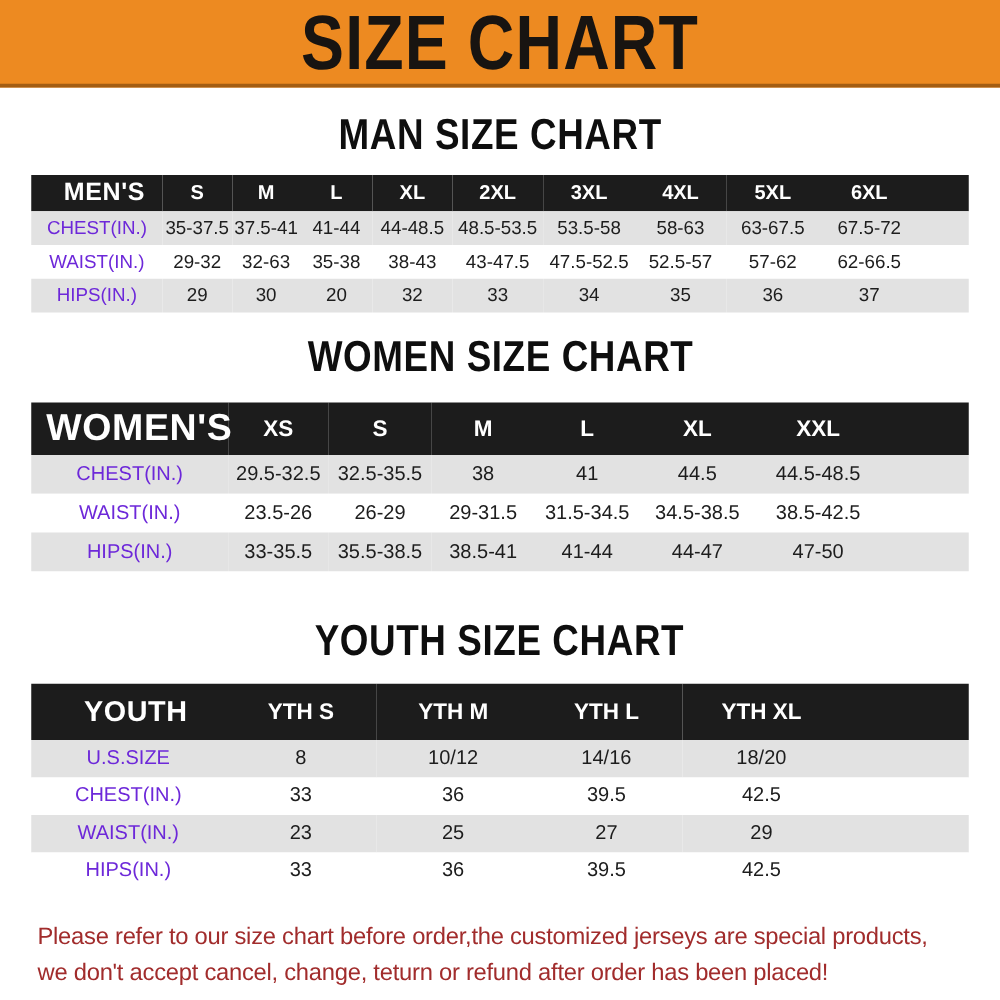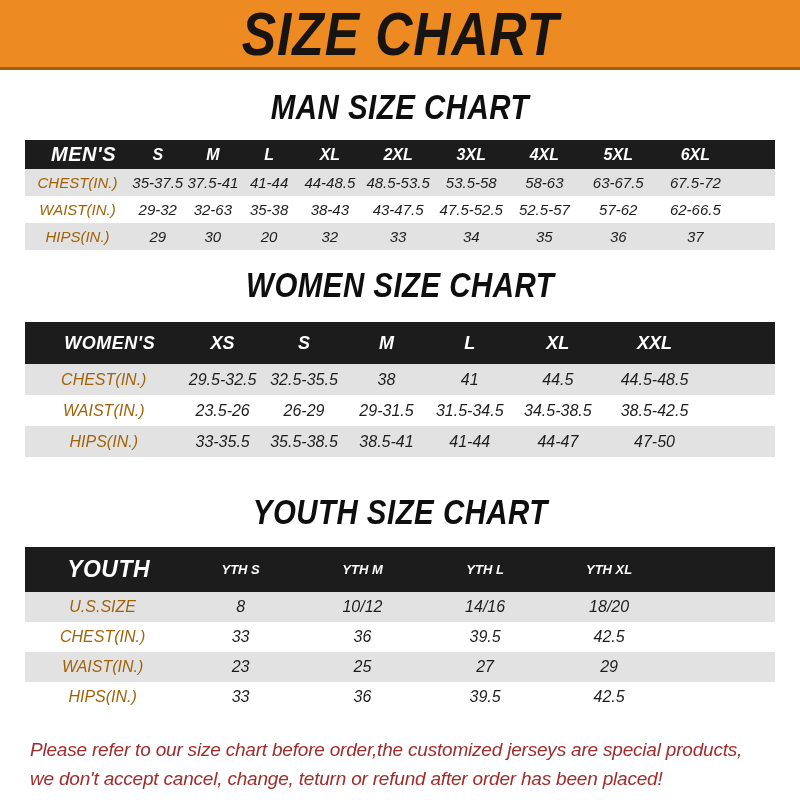--- a/index.html
+++ b/index.html
@@ -3,21 +3,21 @@
 <meta charset="utf-8">
 <style>
   html, body { margin: 0; padding: 0; }
   body {
     width: 800px; height: 800px;
     background: #ffffff;
     font-family: "Liberation Sans", sans-serif;
     color: #1d1d1d;
     overflow: hidden;
   }
-  .page { width: 800px; height: 800px; position: relative; background: #fff; font-style: italic; }
+  .page { width: 800px; height: 800px; position: relative; background: #fff; }
 
   
   .banner {
     width: 800px; height: 70px;
     background: #ED8A21;
     border-bottom: 3px solid #a35d13;
     display: flex; align-items: center; justify-content: center;
     box-sizing: border-box;
   }
   .banner-title {
@@ -64,34 +64,34 @@
   tr.bar th.corner {
     text-align: center; padding-left: 12px;
     font-size: 21px; letter-spacing: 0.5px;
     white-space: nowrap;
   }
   .t-man   tr.bar { height: 29px; }
   .t-man   tr.bar th { font-size: 16px; }
   .t-man   tr.bar th.corner { font-size: 20px; }
   .t-women tr.bar { height: 42px; }
   .t-women tr.bar th { font-size: 18px; }
-  .t-women tr.bar th.corner { font-size: 18px; }
+  .t-women tr.bar th.corner { font-size: 30px; }
   .t-youth tr.bar { height: 45px; }
-  .t-youth tr.bar th { font-size: 13px; }
+  .t-youth tr.bar th { font-size: 18px; }
   .t-youth tr.bar th.corner { font-size: 23px; }
 
   td {
     text-align: center; vertical-align: middle;
     padding: 0;
     color: #1d1d1d;
   }
   .t-man   td { font-size: 15px; height: 27px; }
   .t-women td { font-size: 16px; height: 31px; }
   .t-youth td { font-size: 16px; height: 30px; }
-  td.row-label { color: #a16207; }
+  td.row-label { color: #6d28d9; }
   tr.shade { background: #e2e2e2; }
   tr.plain { background: #ffffff; }
   .pad-r-men   { padding-right: 40px !important; }
   .pad-r-women { padding-right: 70px !important; }
   .pad-r-youth { padding-right: 103px !important; }
 
   
   .disclaimer {
     margin: 24px 20px 0 30px;
     color: #A12C2C;

